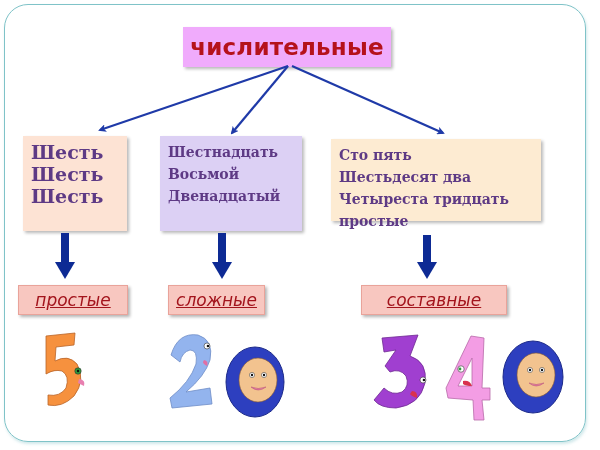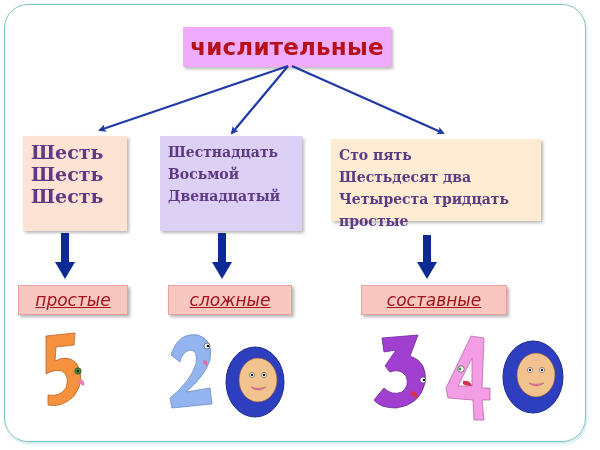--- a/index.html
+++ b/index.html
@@ -21,21 +21,21 @@
   .box2 { left:160px; top:136px; width:142px; height:95px; background:#dcd0f4; }
   .box3 { left:331px; top:139px; width:210px; height:82px; background:#fdebd2; }
   .box2 div { font-size:14px; }
   .box3 div { font-size:14px; }
   .label-box { position:absolute; height:30px; background:#f8c7c0; box-sizing:border-box;
          border:1px solid #e9a39a; box-shadow:2px 2px 3px rgba(0,0,0,0.3);
          display:flex; align-items:center; justify-content:center; }
   .label-box span { font-family:"DejaVu Sans", sans-serif; font-style:italic; font-size:17px;
          color:#a3141c;text-decoration:underline; }
   .lab1 { left:18px; top:285px; width:110px; }
-  .lab2 { left:168px; top:285px; width:124px; }
+  .lab2 { left:168px; top:285px; width:97px; }
   .lab3 { left:361px; top:285px; width:146px; }
   svg.overlay { position:absolute; left:0; top:0; width:600px; height:450px; pointer-events:none; }
 </style>
 </head>
 <body>
 
 <div class="frame-border"></div>
 
 <div class="title-box">
   <span>числительные</span>

